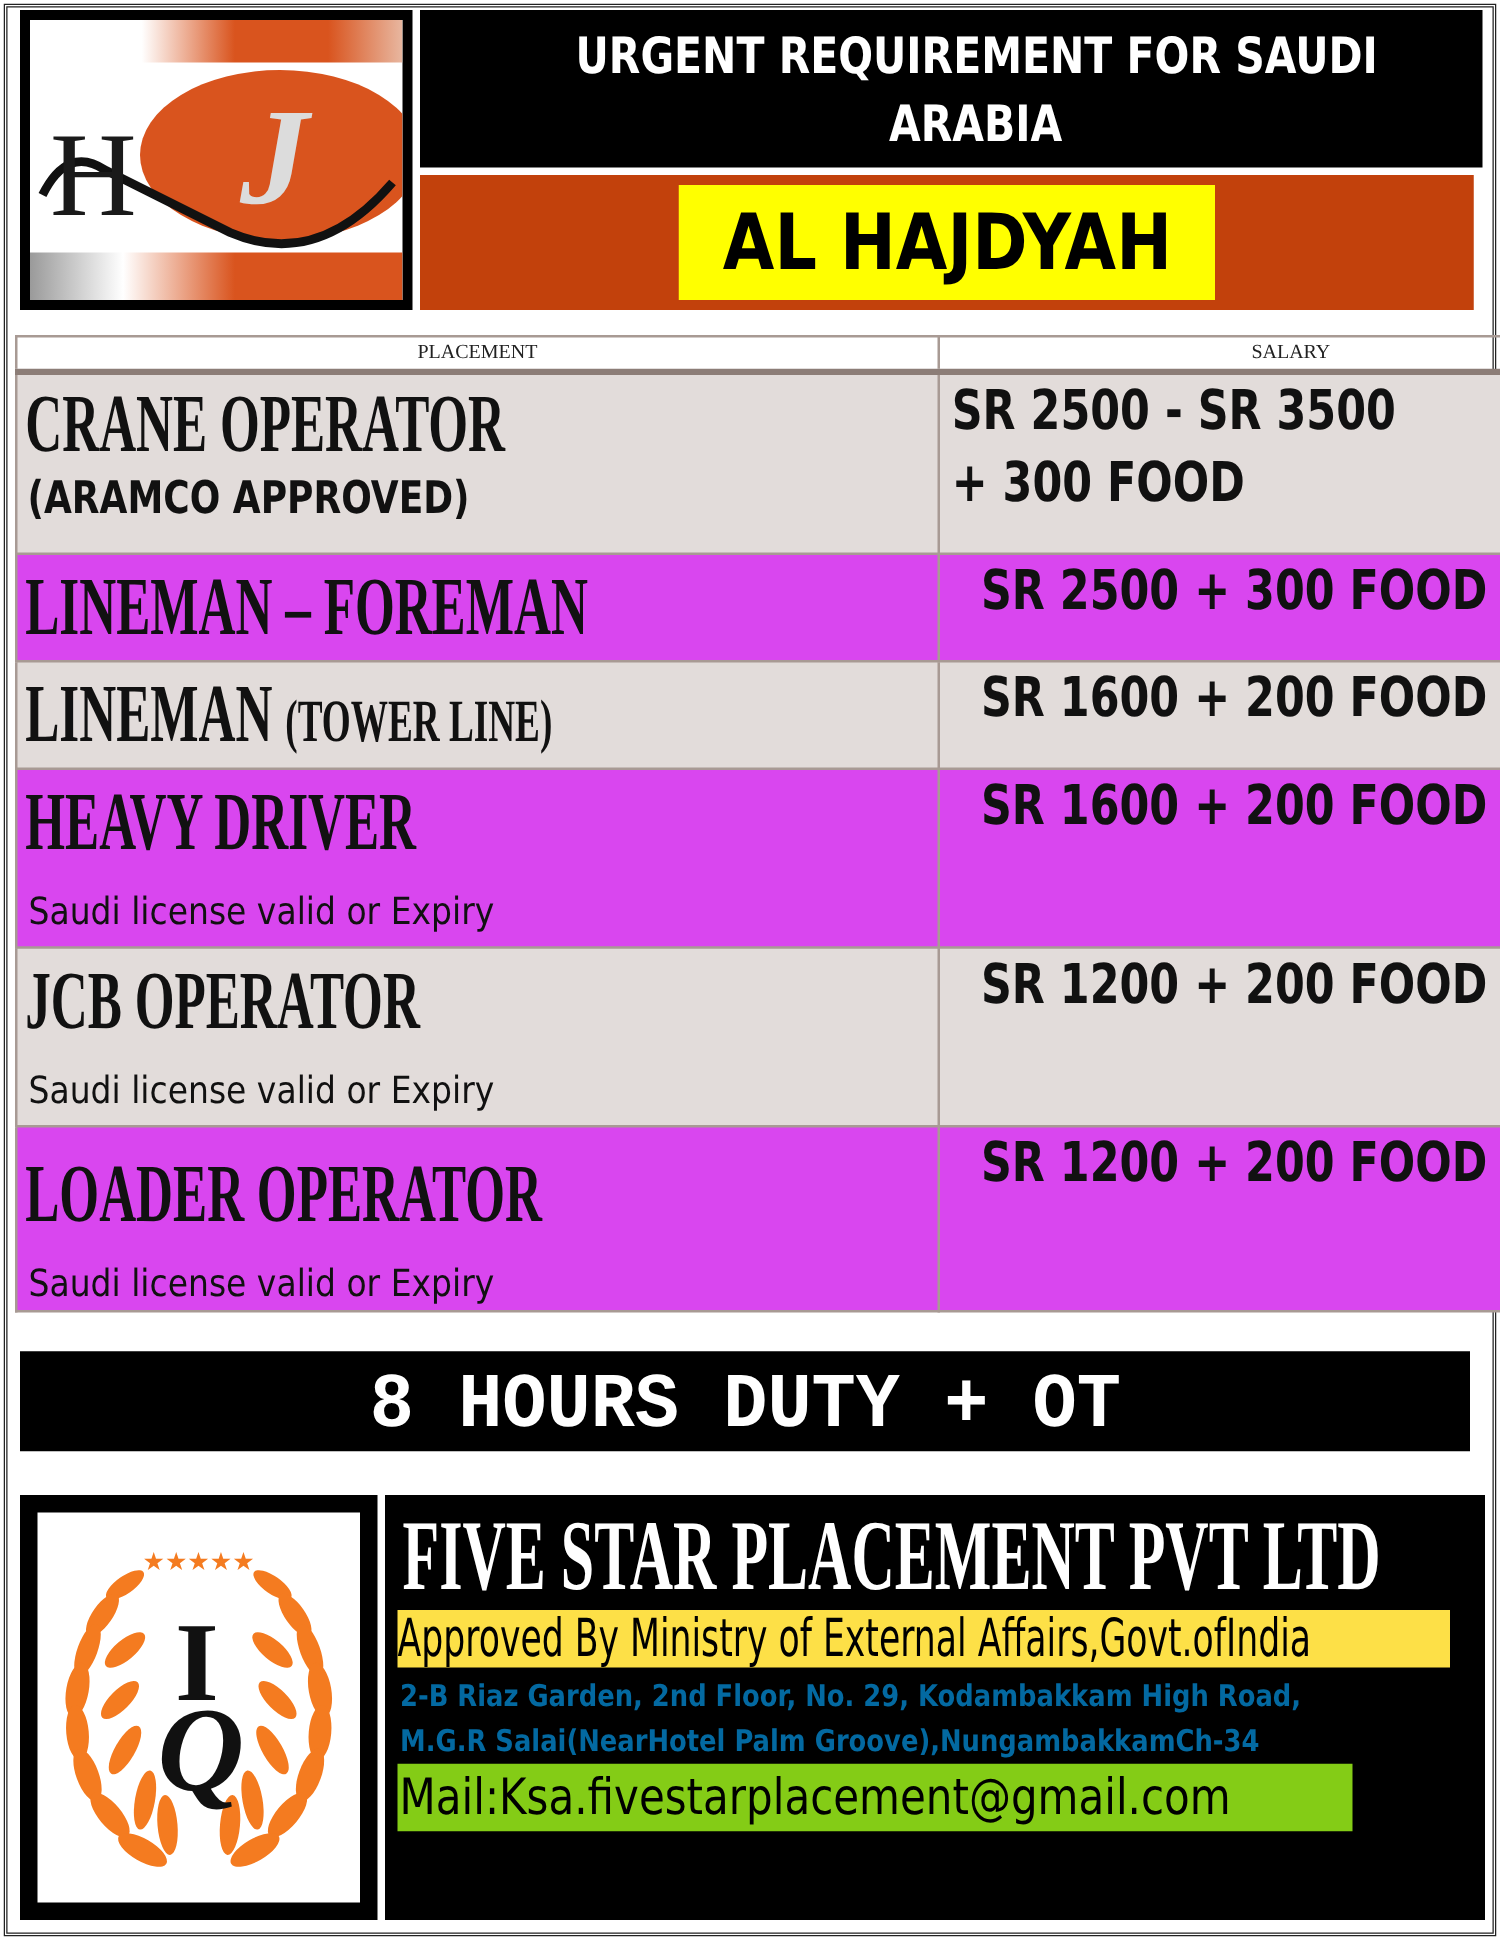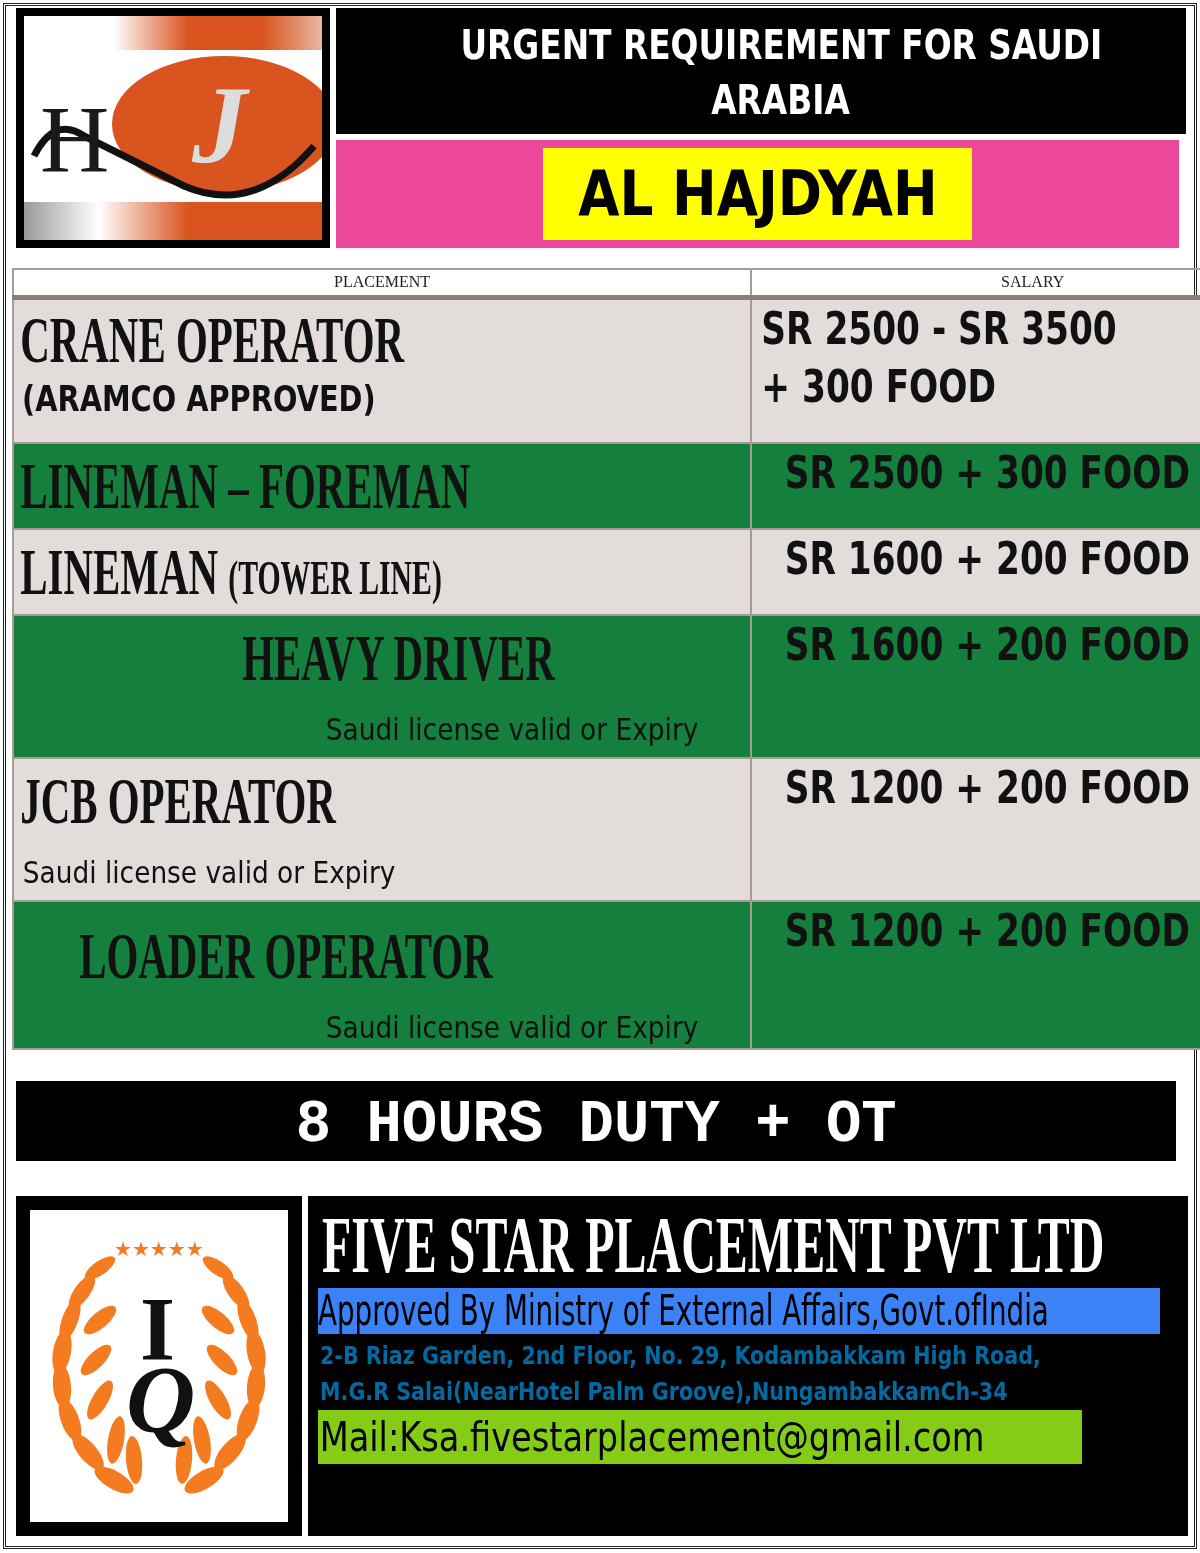--- a/index.html
+++ b/index.html
@@ -33,21 +33,21 @@
     position: absolute; left: 336px; top: 8px; width: 850px; height: 126px;
     background: #000; color: #fff; text-align: center;
     font-family: "DejaVu Sans", sans-serif; font-weight: bold;
     font-size: 40px; line-height: 55px; padding-top: 10px; letter-spacing: 0px;
     transform-origin: center;
     padding-left: 40px;
   }
   .title-black span { display: inline-block; transform: scaleX(0.82); }
   .location-band {
     position: absolute; left: 336px; top: 140px; width: 843px; height: 108px;
-    background: #ec4899; text-align: center; text-decoration: underline;
+    background: #c2410c; text-align: center; text-decoration: underline;
   }
   .location-highlight {
     display: inline-block; margin-top: 8px; background: #ffff00; color: #000;
     font-family: "DejaVu Sans", sans-serif; font-weight: bold;
     font-size: 62px; line-height: 92px; padding: 0 6px;
   }
   .location-highlight span { display: inline-block; transform: scaleX(0.86); }
 
   
   .jobs-table {
@@ -55,21 +55,21 @@
     border-collapse: collapse; border: 2px solid #a89a94;
   }
   .jobs-table td, .jobs-table th { border: 2px solid #a89a94; vertical-align: top; }
   .col-cat { width: 645px; }
   .jobs-table th {
     height: 28px; font-family: "Liberation Serif", serif; font-weight: normal;
     font-size: 16px; color: #222; text-align: center; vertical-align: middle;
     border-bottom: 5px solid #8c7d77;
   }
   .row-shaded td { background: #e2dcda; }
-  .row-plain td { background: #15803d; text-align: right; }
+  .row-plain td { background: #d946ef; }
   .cat-title {
     font-family: "Liberation Serif", serif; font-weight: bold; color: #111;
     font-size: 66px; line-height: 72px; display: inline-block;
     transform: scaleX(0.62); transform-origin: left center; white-space: nowrap;
     padding-left: 10px;
   }
   .cat-title .small { font-size: 48px; }
   .cat-sub-bold {
     font-family: "DejaVu Sans", sans-serif; font-weight: bold; color: #111;
     font-size: 36px; line-height: 46px; padding-left: 10px;
@@ -105,21 +105,21 @@
     position: absolute; left: 308px; top: 1196px; width: 880px; height: 340px;
     background: #000; padding: 14px 10px;
   }
   .company-name {
     color: #fff; font-family: "Liberation Serif", serif; font-weight: bold;
     font-size: 80px; line-height: 70px; display: inline-block;
     transform: scaleX(0.6); transform-origin: left center; white-space: nowrap;
     margin-left: 4px;
   }
   .approved-line {
-    margin-top: 8px; background: #3b82f6; color: #000; display: inline-block;
+    margin-top: 8px; background: #fde047; color: #000; display: inline-block;
     font-family: "DejaVu Sans", sans-serif; font-size: 42px; line-height: 46px;
     white-space: nowrap; width: 842px; overflow: hidden;
   }
   .approved-line span { display: inline-block; transform: scaleX(0.66); transform-origin: left center; }
   .address-line {
     color: #0369a1; font-family: "DejaVu Sans", sans-serif; font-weight: bold;
     font-size: 24px; line-height: 36px; white-space: nowrap; padding-left: 2px;
   }
   .address-line span { display: inline-block; transform: scaleX(0.86); transform-origin: left center; }
   .phone-line {

